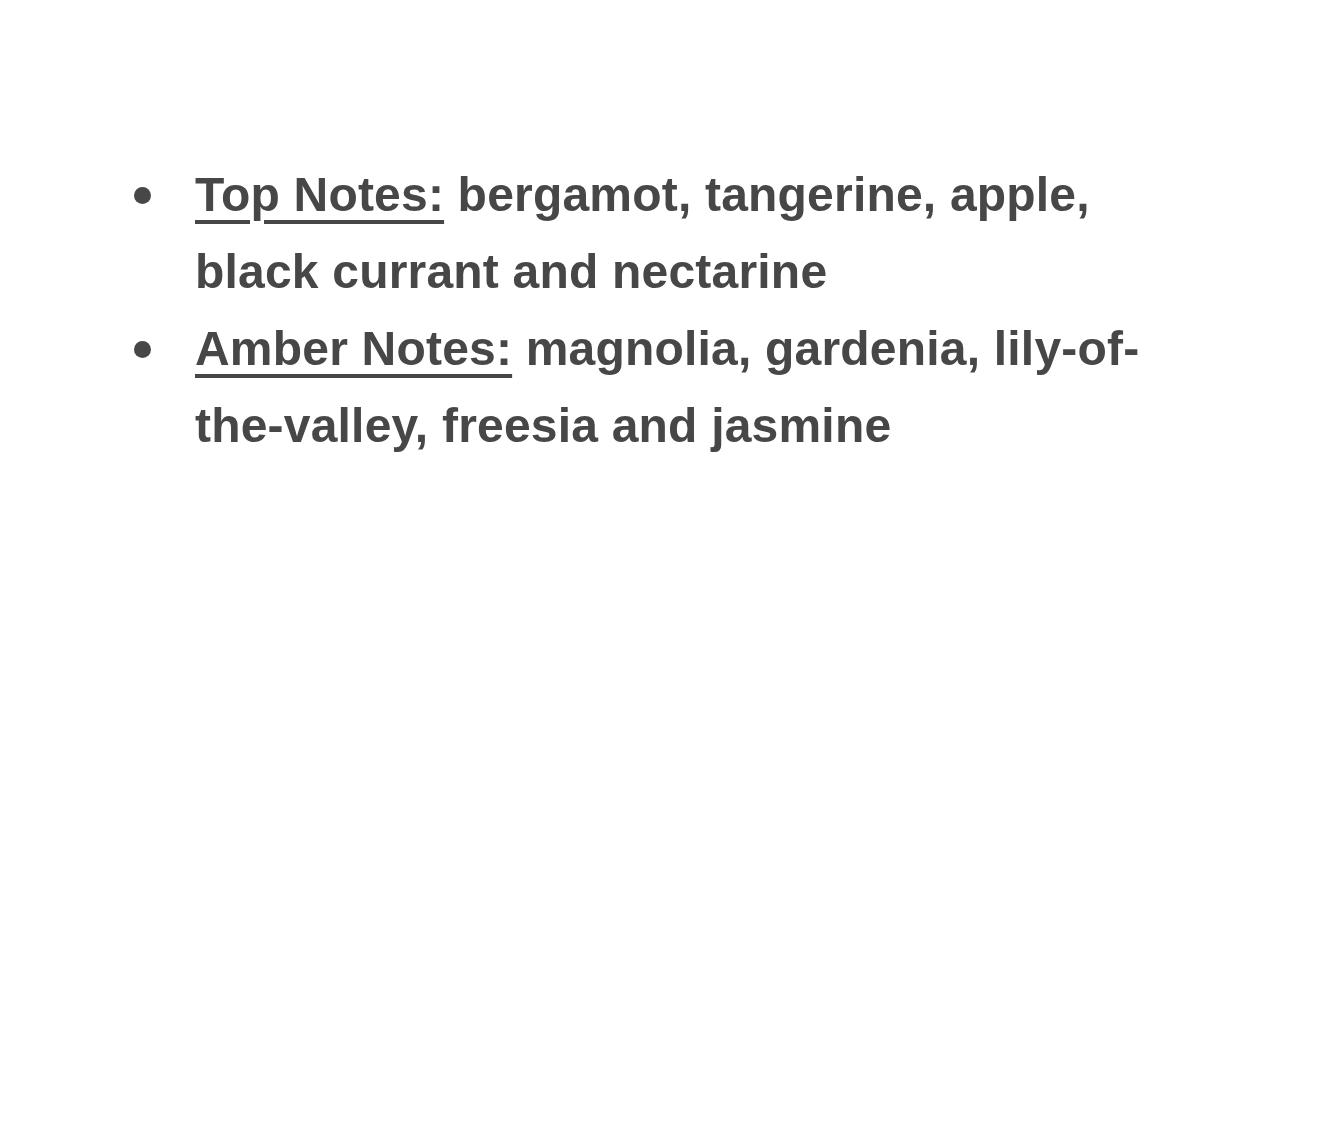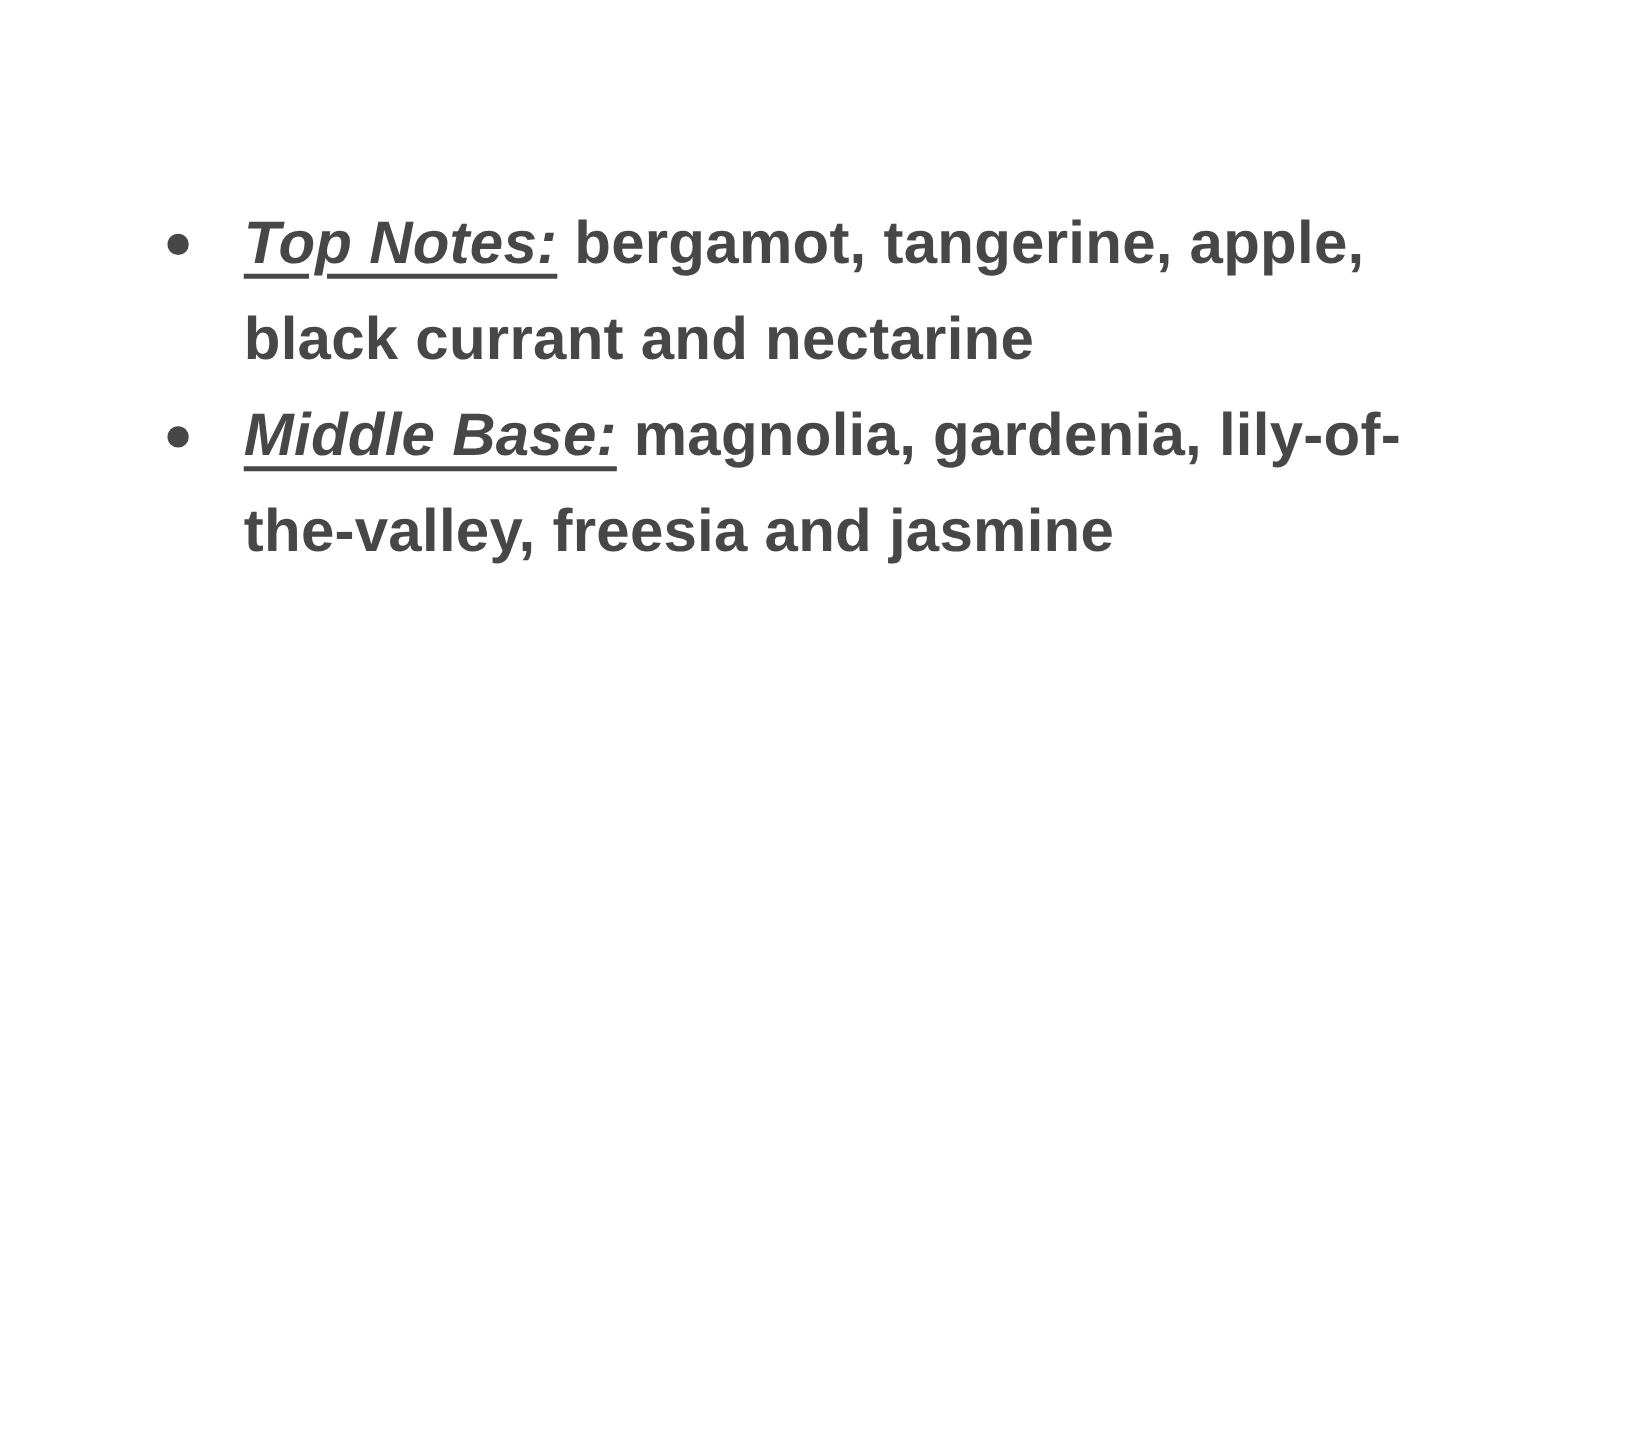--- a/index.html
+++ b/index.html
@@ -42,37 +42,36 @@
     border-radius: 50%;
     background: #474747;
     margin-top: 31px;
     margin-right: 44px;
   }
   .li-content {
     flex: 1 1 auto;
     max-width: 1010px;
   }
   .note-label {
-    font-style: italic;
     text-decoration: underline;
     text-decoration-thickness: 4px;
     text-underline-offset: 9px;
   }
 </style>
 </head>
 <body>
 
 <main class="notes-section">
   <ul class="notes-list">
 
     <li>
       <span class="bullet"></span>
       <span class="li-content"><span class="note-label">Top Notes:</span><span> bergamot, tangerine, apple, black currant and nectarine</span></span>
     </li>
 
     <li>
       <span class="bullet"></span>
-      <span class="li-content"><span class="note-label">Middle Base:</span><span> magnolia, gardenia, lily-of-the-valley, freesia and jasmine</span></span>
+      <span class="li-content"><span class="note-label">Amber Notes:</span><span> magnolia, gardenia, lily-of-the-valley, freesia and jasmine</span></span>
     </li>
 
 
   </ul>
 </main>
 
 </body></html>

